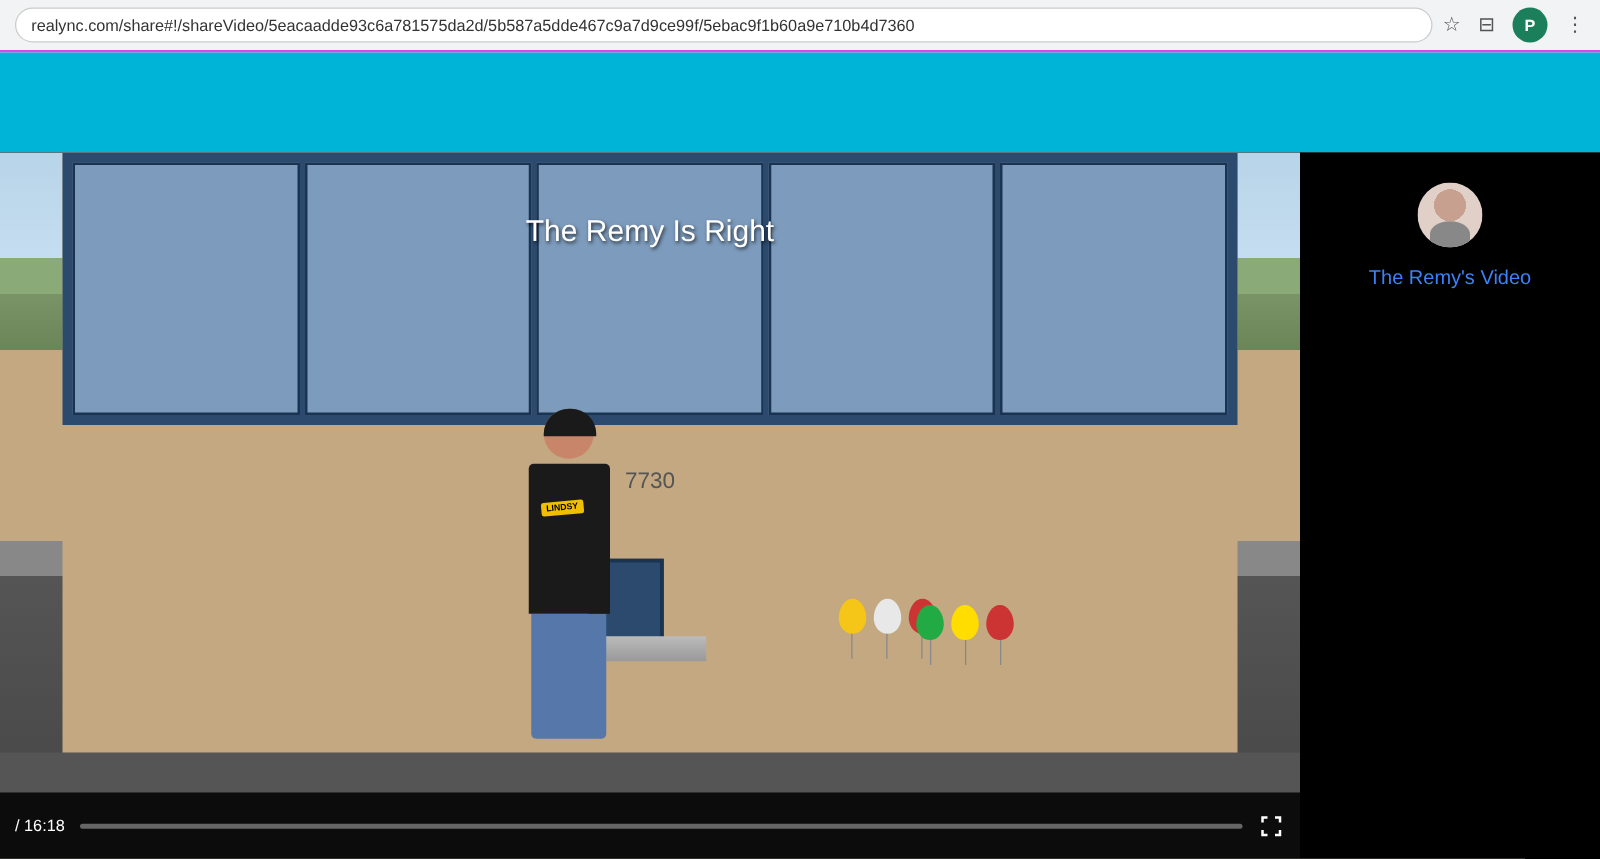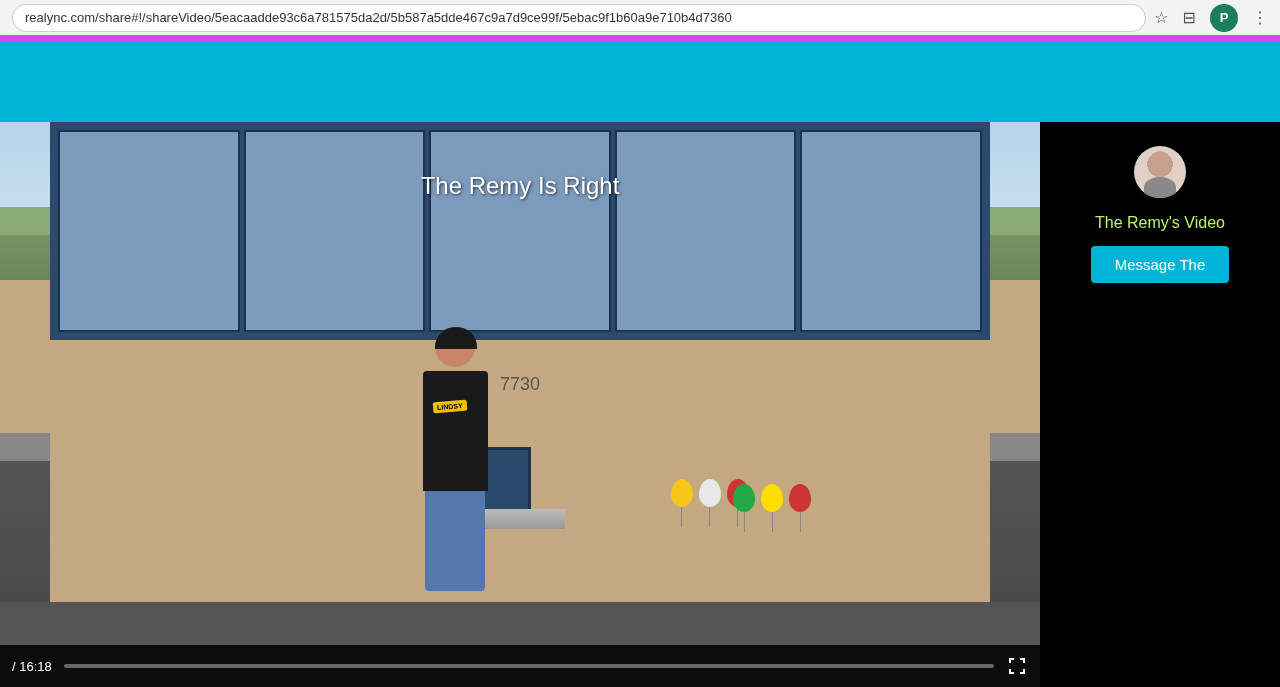--- a/index.html
+++ b/index.html
@@ -10,21 +10,21 @@
       font-family: Arial, sans-serif;
       background: #fff;
     }
 
     
     .browser-bar {
       display: flex;
       align-items: center;
       height: 42px;
       background: #f1f3f4;
-      border-bottom: 7px solid #d946ef;
+      border-bottom: 2px solid #d946ef;
       padding: 0 12px;
       gap: 8px;
     }
     .address-bar {
       flex: 1;
       height: 28px;
       background: #fff;
       border: 1px solid #ccc;
       border-radius: 14px;
       padding: 0 12px;
@@ -212,21 +212,21 @@
       white-space: nowrap;
       margin-top: 20px;
     }
 
     
     .video-controls {
       position: absolute;
       bottom: 0;
       left: 0;
       right: 0;
-      height: 42px;
+      height: 53px;
       background: rgba(0,0,0,0.85);
       display: flex;
       align-items: center;
       padding: 0 12px;
       gap: 12px;
     }
 
     .time-display {
       color: #fff;
       font-size: 13px;
@@ -313,21 +313,21 @@
     }
 
     .agent-info {
       display: flex;
       flex-direction: column;
       align-items: center;
       gap: 14px;
     }
 
     .agent-name {
-      color: #bef264;
+      color: #3b82f6;
       font-size: 16px;
       font-weight: 500;
       text-align: center;
     }
 
     .message-button {
       background: #00b4d8;
       color: #fff;
       border: none;
       border-radius: 4px;
@@ -478,17 +478,16 @@
   </div>
 
   <div class="sidebar">
     <div class="agent-avatar">
       <div class="agent-avatar-inner">
         <div class="agent-avatar-body"></div>
       </div>
     </div>
     <div class="agent-info">
       <div class="agent-name">The Remy's Video</div>
-      <button class="message-button">Message The</button>
     </div>
   </div>
 
 </div>
 
 </body></html>

